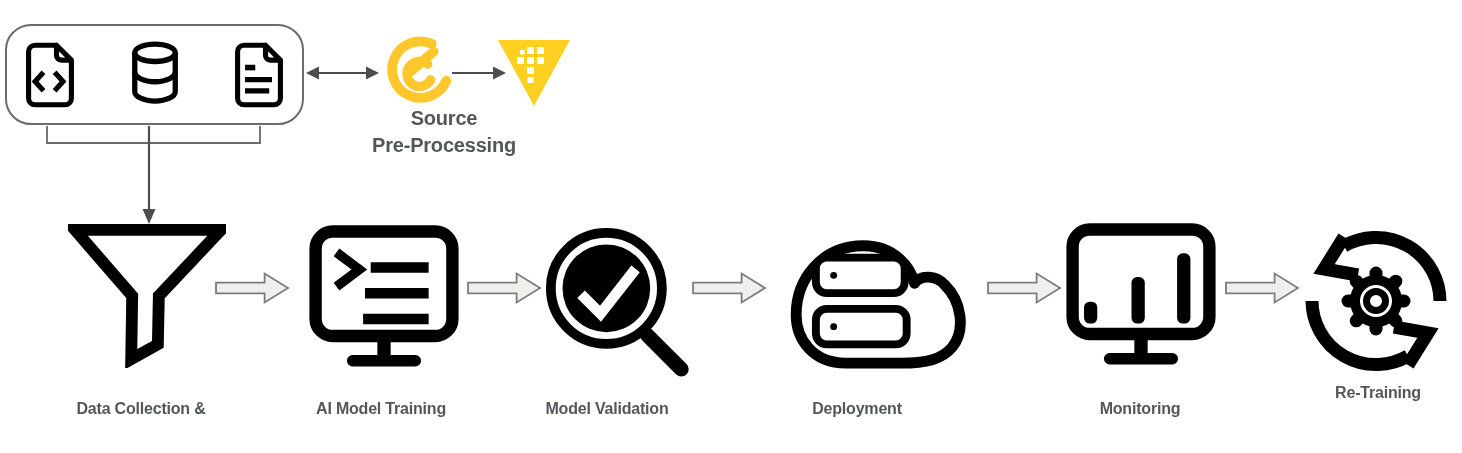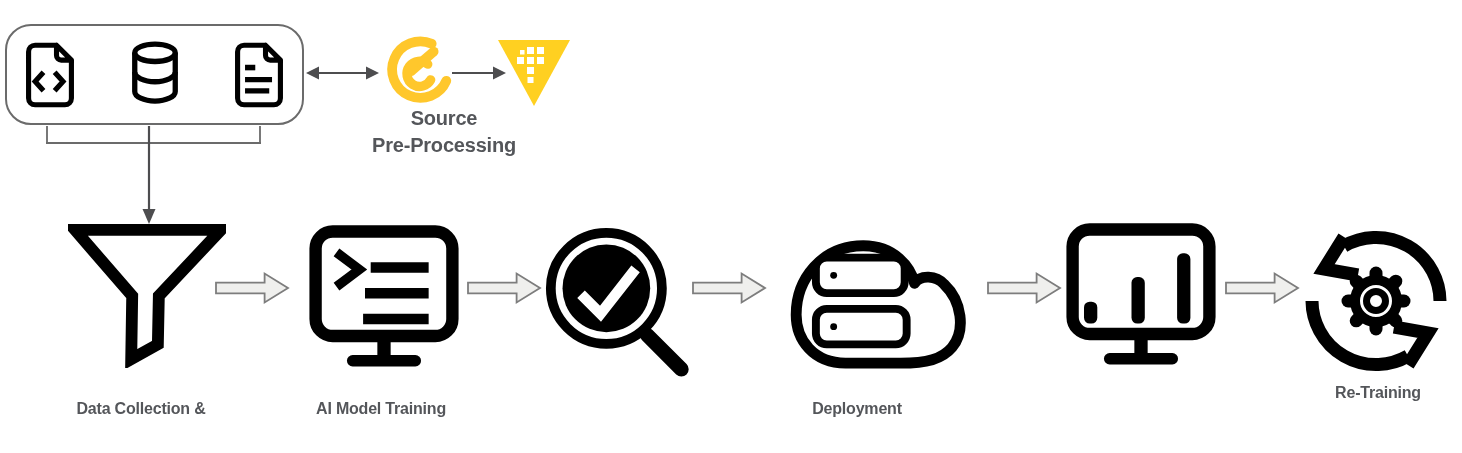--- a/index.html
+++ b/index.html
@@ -133,20 +133,21 @@
   <svg class="abs" style="left:464px;top:254px;" width="80" height="36" viewBox="0 0 84 40">
     <path class="block-arrow-path" d="M2,14 H56 V4 L82,20 L56,36 V26 H2 Z"></path>
   </svg>
 
   <svg class="abs" style="left:544px;top:210px;" width="152" height="152" viewBox="0 0 156 156">
     <circle class="stroke-black" style="fill:#fff" stroke-width="10" cx="64" cy="64" r="57"></circle>
     <circle class="fill-black" cx="64" cy="64" r="45"></circle>
     <path d="M38,70 L58,90 L94,44" stroke="#FFFFFF" stroke-width="11" fill="none"></path>
     <line class="stroke-black" stroke-width="15" stroke-linecap="round" x1="106" y1="112" x2="141" y2="147"></line>
   </svg>
+  <div class="label" style="left:607px;top:379px;">Model Validation</div>
 
   <svg class="abs" style="left:689px;top:254px;" width="80" height="36" viewBox="0 0 84 40">
     <path class="block-arrow-path" d="M2,14 H56 V4 L82,20 L56,36 V26 H2 Z"></path>
   </svg>
 
   <svg class="abs" style="left:781px;top:212px;" width="200" height="146" viewBox="0 0 200 148">
     <path class="stroke-black" style="fill:#fff" stroke-width="11" stroke-linejoin="round" d="M120,137 H64 C32,137 14,114 14,88 C14,52 40,18 82,18 C114,18 130,40 134,56 C140,47 156,48 164,57 C182,74 186,104 172,121 C162,133 146,137 120,137 Z"></path>
     <rect class="stroke-black" style="fill:#fff" stroke-width="8" x="34" y="30" width="90" height="36" rx="11"></rect>
     <rect class="stroke-black" style="fill:#fff" stroke-width="8" x="34" y="82" width="92" height="36" rx="11"></rect>
     <circle class="fill-black" cx="52" cy="48" r="3.5"></circle>
@@ -159,20 +160,21 @@
   </svg>
 
   <svg class="abs" style="left:1065px;top:204px;" width="152" height="152" viewBox="0 0 160 156">
     <rect class="stroke-black" style="fill:#fff" stroke-width="13" x="8" y="8" width="144" height="110" rx="18"></rect>
     <rect class="fill-black" x="20" y="84" width="14" height="23" rx="6"></rect>
     <rect class="fill-black" x="70" y="58" width="14" height="49" rx="6"></rect>
     <rect class="fill-black" x="118" y="33" width="14" height="74" rx="6"></rect>
     <line class="stroke-black" stroke-width="14" x1="80" y1="118" x2="80" y2="139"></line>
     <line class="stroke-black" stroke-width="12" stroke-linecap="round" x1="47" y1="144" x2="113" y2="144"></line>
   </svg>
+  <div class="label" style="left:1140px;top:379px;">Monitoring</div>
 
   <svg class="abs" style="left:1222px;top:254px;" width="80" height="36" viewBox="0 0 84 40">
     <path class="block-arrow-path" d="M2,14 H56 V4 L82,20 L56,36 V26 H2 Z"></path>
   </svg>
 
   <svg class="abs" style="left:1300px;top:199px;" width="152" height="170" viewBox="0 0 152 170">
     <path class="stroke-black" stroke-width="13" d="M140,86 A64,64 0 0 0 44,31"></path>
     <path class="stroke-black" stroke-width="13" stroke-linejoin="miter" d="M58,60 L24,54 L44,22"></path>
     <path class="stroke-black" stroke-width="13" d="M12,86 A64,64 0 0 0 108,141"></path>
     <path class="stroke-black" stroke-width="13" stroke-linejoin="miter" d="M94,112 L128,118 L108,150"></path>

